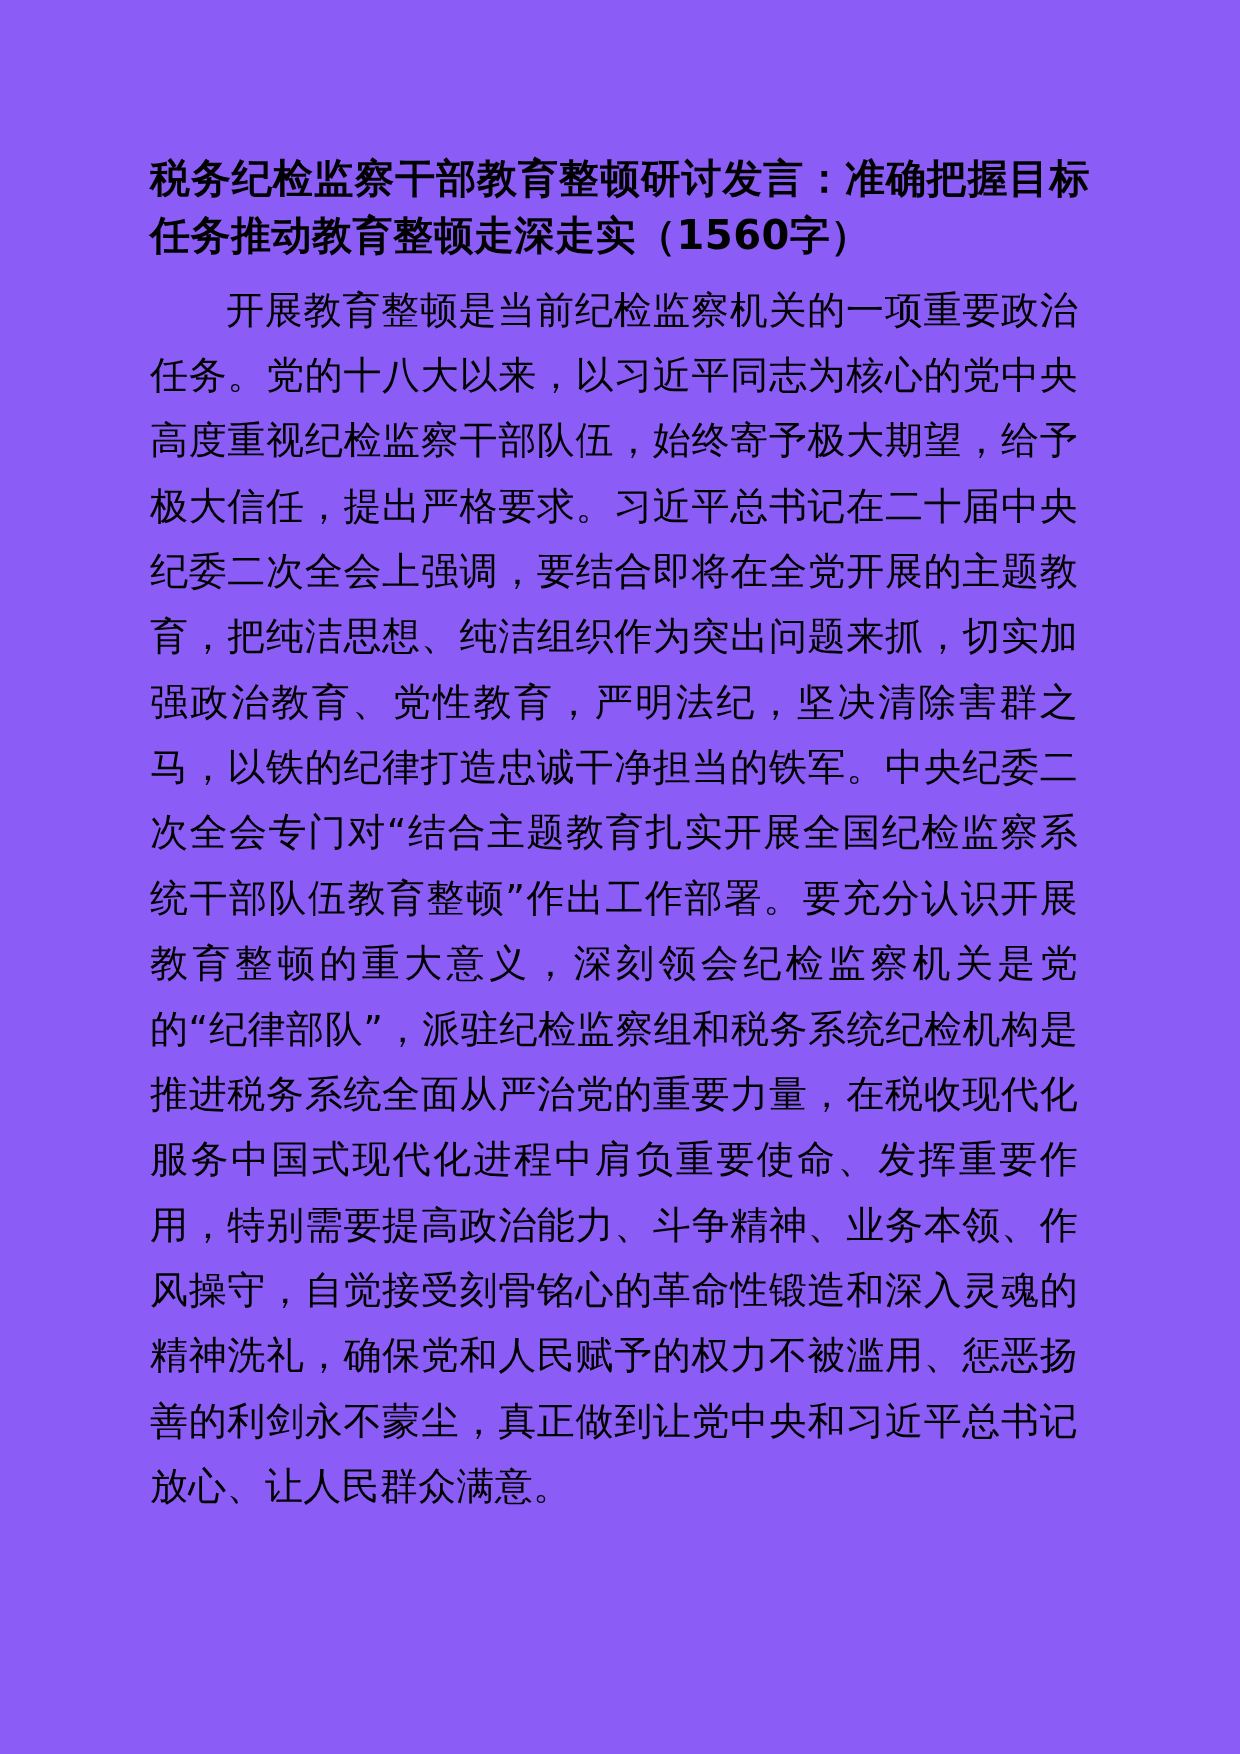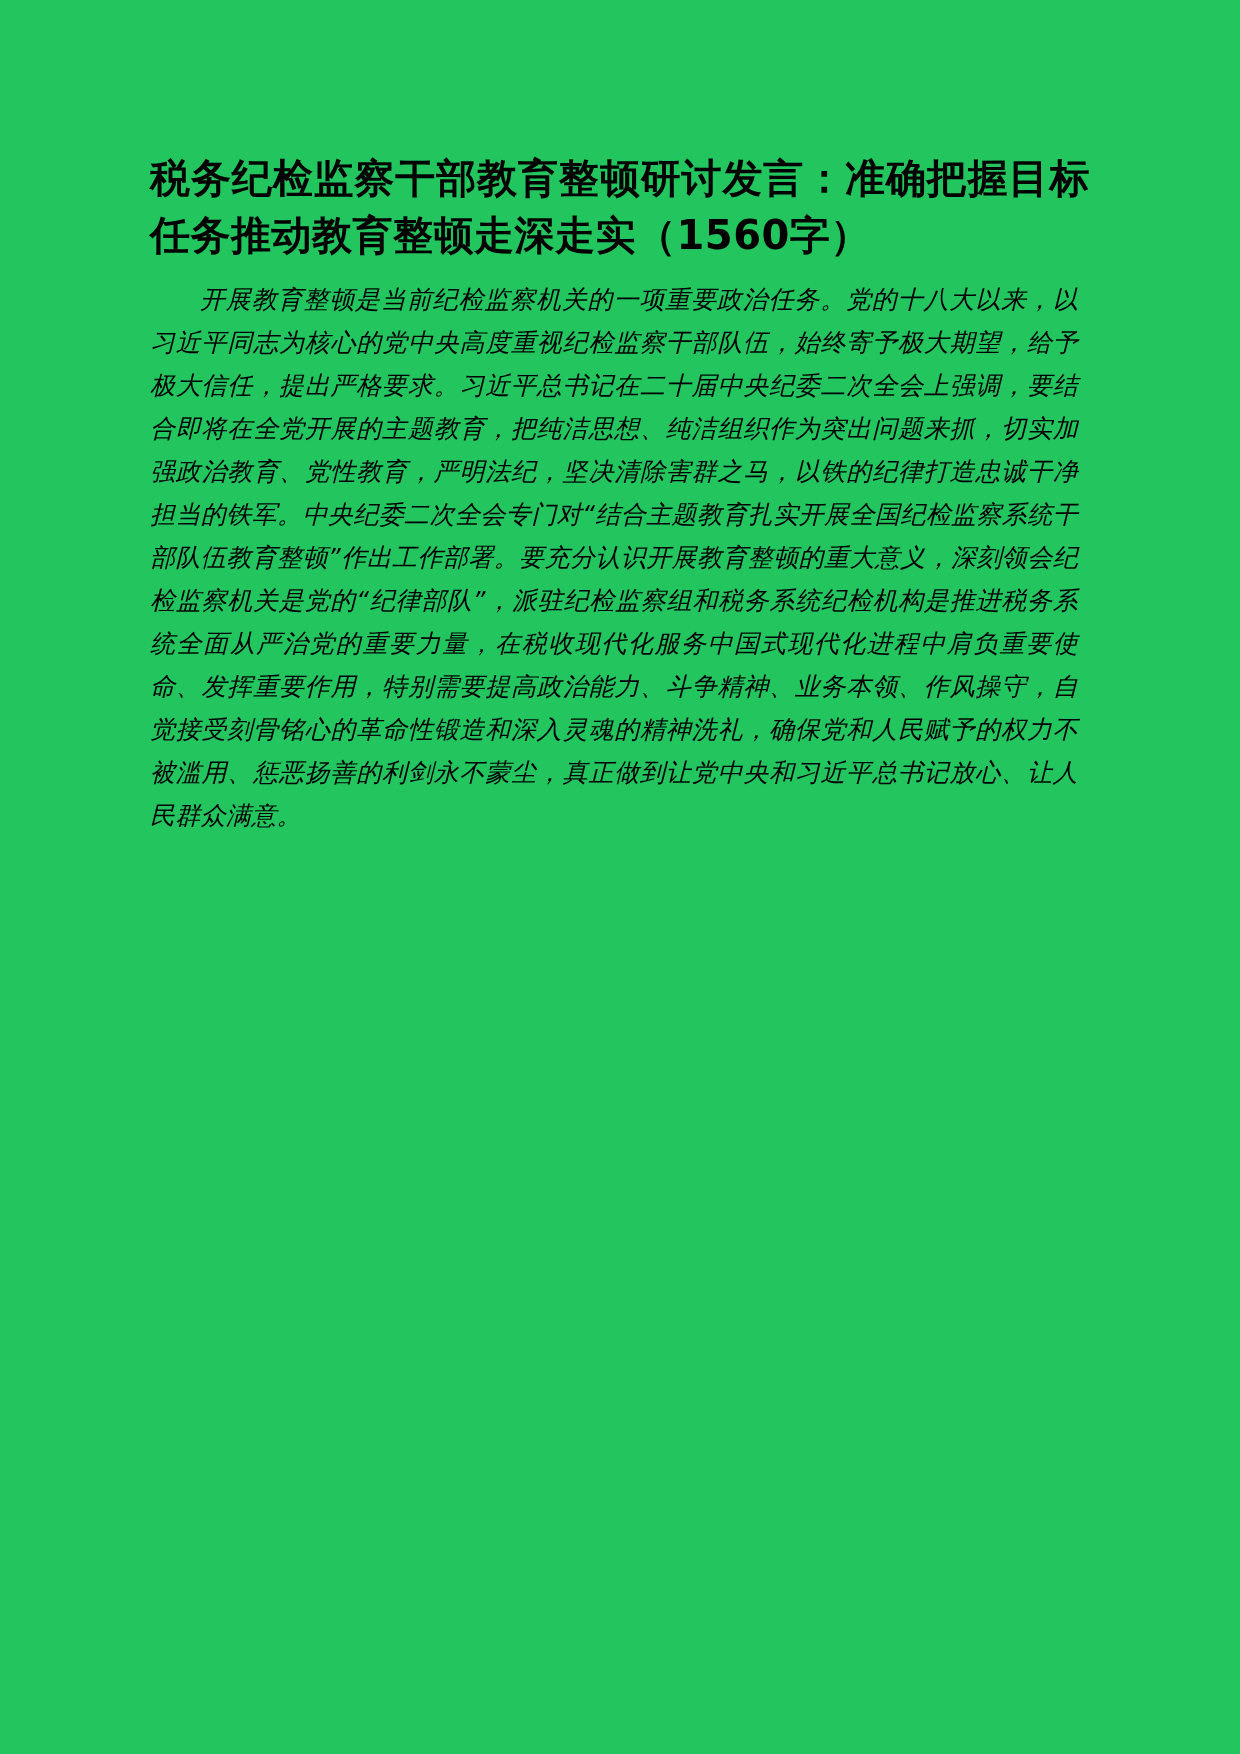--- a/index.html
+++ b/index.html
@@ -12,40 +12,39 @@
     height: 1754px;
     font-family: "DejaVu Sans", "Liberation Sans", sans-serif;
     color: #000000;
     overflow: hidden;
   }
   .page {
     box-sizing: border-box;
     width: 1240px;
     height: 1754px;
     padding: 150px 150px 60px 150px;
-    background: #22c55e;
+    background: #8b5cf6;
   }
   .doc-title {
     font-size: 40px;
     font-weight: bold;
     line-height: 1.42;
     letter-spacing: 0.5px;
     margin: 0 0 14px 0;
     text-align: justify;
     text-justify: inter-ideograph;
   }
   .doc-paragraph {
-    font-size: 25px;
+    font-size: 38px;
     line-height: 1.72;
     letter-spacing: 0.3px;
     margin: 0 12px 4px 0;
     text-indent: 2em;
     text-align: justify;
     text-justify: inter-ideograph;
-    font-style: italic;
   }
 </style>
 </head>
 <body>
 
 <div class="page">
   <h1 class="doc-title">税务纪检监察干部教育整顿研讨发言：准确把握目标任务推动教育整顿走深走实（1560字）</h1>
   <p class="doc-paragraph">开展教育整顿是当前纪检监察机关的一项重要政治任务。党的十八大以来，以习近平同志为核心的党中央高度重视纪检监察干部队伍，始终寄予极大期望，给予极大信任，提出严格要求。习近平总书记在二十届中央纪委二次全会上强调，要结合即将在全党开展的主题教育，把纯洁思想、纯洁组织作为突出问题来抓，切实加强政治教育、党性教育，严明法纪，坚决清除害群之马，以铁的纪律打造忠诚干净担当的铁军。中央纪委二次全会专门对“结合主题教育扎实开展全国纪检监察系统干部队伍教育整顿”作出工作部署。要充分认识开展教育整顿的重大意义，深刻领会纪检监察机关是党的“纪律部队”，派驻纪检监察组和税务系统纪检机构是推进税务系统全面从严治党的重要力量，在税收现代化服务中国式现代化进程中肩负重要使命、发挥重要作用，特别需要提高政治能力、斗争精神、业务本领、作风操守，自觉接受刻骨铭心的革命性锻造和深入灵魂的精神洗礼，确保党和人民赋予的权力不被滥用、惩恶扬善的利剑永不蒙尘，真正做到让党中央和习近平总书记放心、让人民群众满意。</p>
 </div>
 

